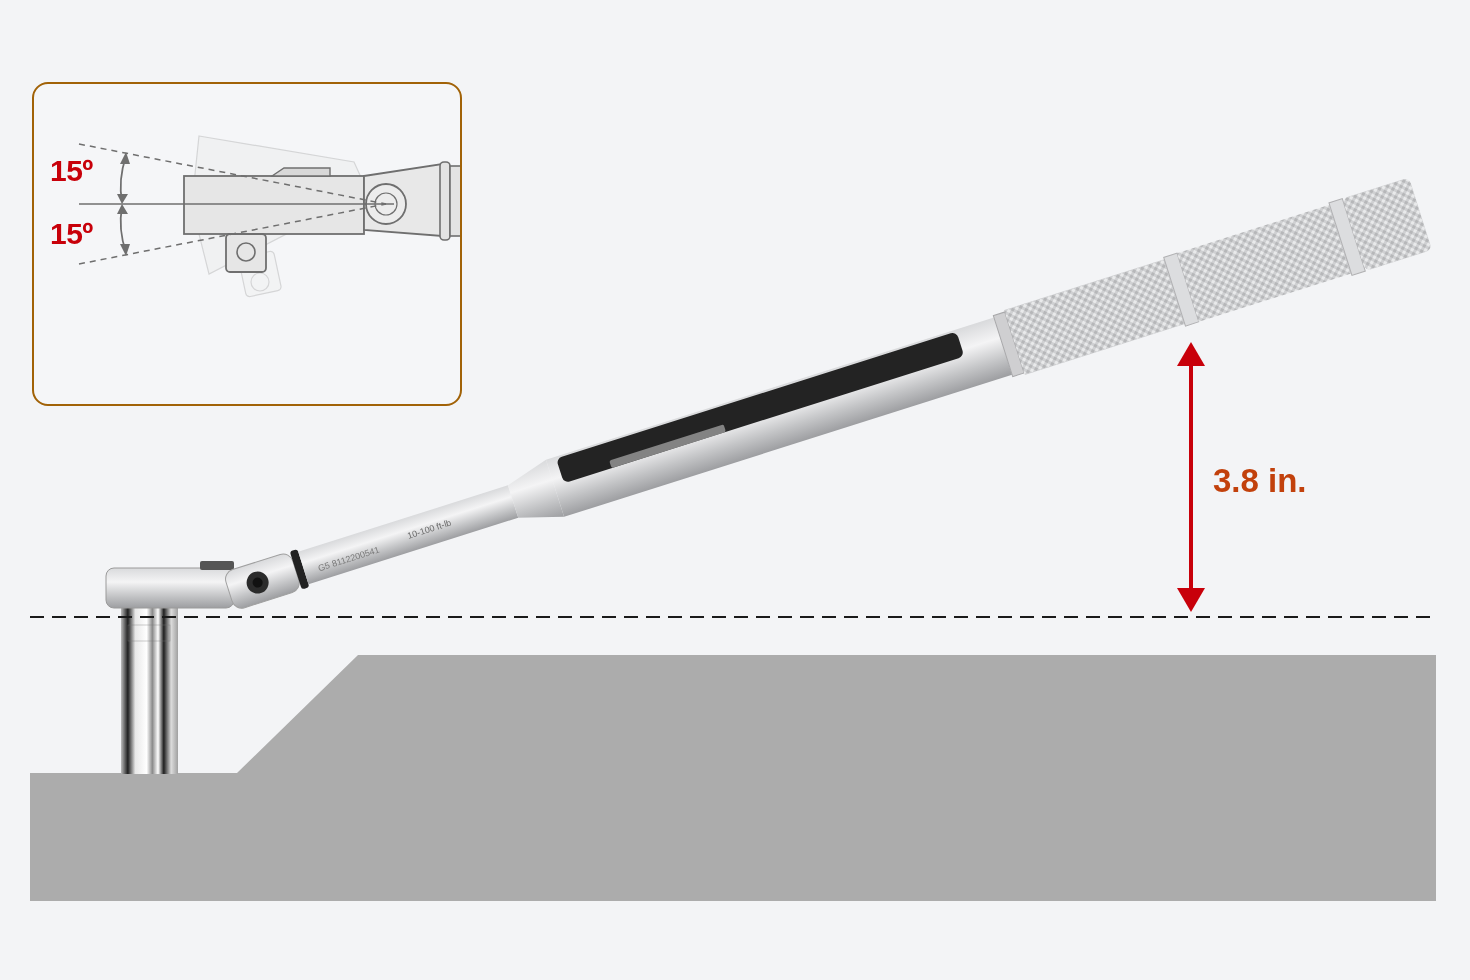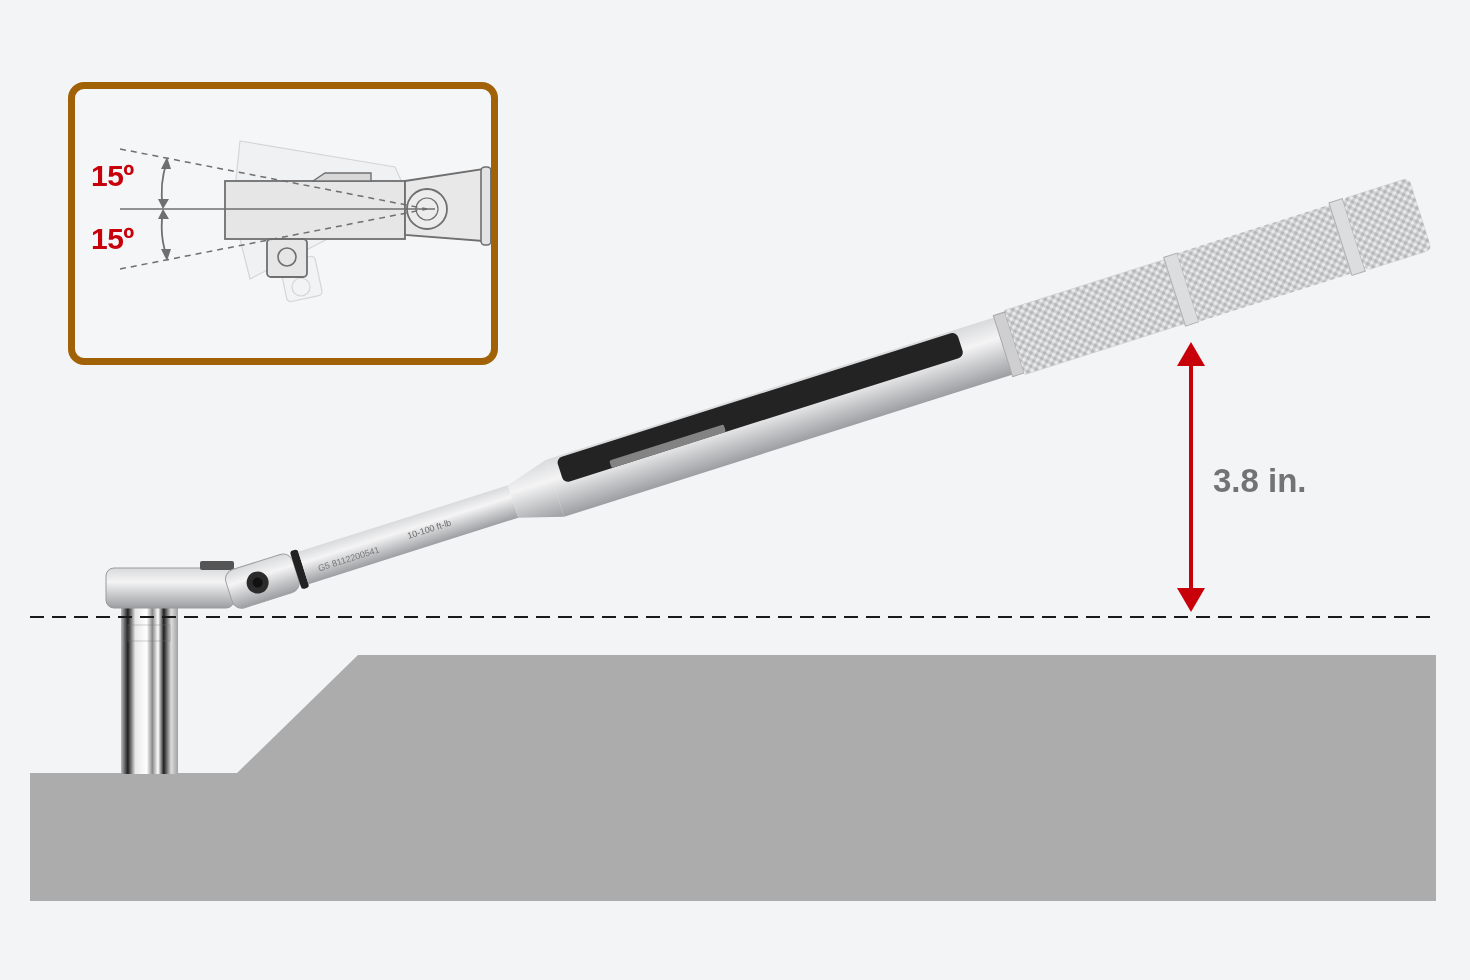--- a/index.html
+++ b/index.html
@@ -4,33 +4,33 @@
 <style>
   html, body { margin: 0; padding: 0; }
   body {
     width: 1470px; height: 980px; overflow: hidden;
     background: #f3f4f6;
     font-family: "Liberation Sans", sans-serif;
     position: relative;
   }
   .stage { position: absolute; left: 0; top: 0; width: 1470px; height: 980px; }
   .inset {
-    position: absolute; left: 32px; top: 82px; width: 430px; height: 283px;
-    background: #f5f6f8; border: 7px solid #a16207; border-radius: 16px;
-    box-sizing: border-box; overflow: hidden; margin-left: 36px;
+    position: absolute; left: 32px; top: 82px; width: 430px; height: 324px;
+    background: #f5f6f8; border: 2px solid #a16207; border-radius: 16px;
+    box-sizing: border-box; overflow: hidden;
   }
   .angle-label {
     position: absolute; left: 16px; font-weight: 700; font-size: 30px;
     color: #c8000a; letter-spacing: -0.5px;
   }
   .angle-top { top: 70px; }
   .angle-bot { top: 133px; }
   .measure-label {
     position: absolute; left: 1213px; top: 462px;
-    font-weight: 700; font-size: 33px; color: #737373;
+    font-weight: 700; font-size: 33px; color: #c2410c;
   }
   svg { position: absolute; left: 0; top: 0; }
 </style>
 </head>
 <body>
 
 <div class="stage">
 
   <svg width="1470" height="980" viewBox="0 0 1470 980">
     <defs>

